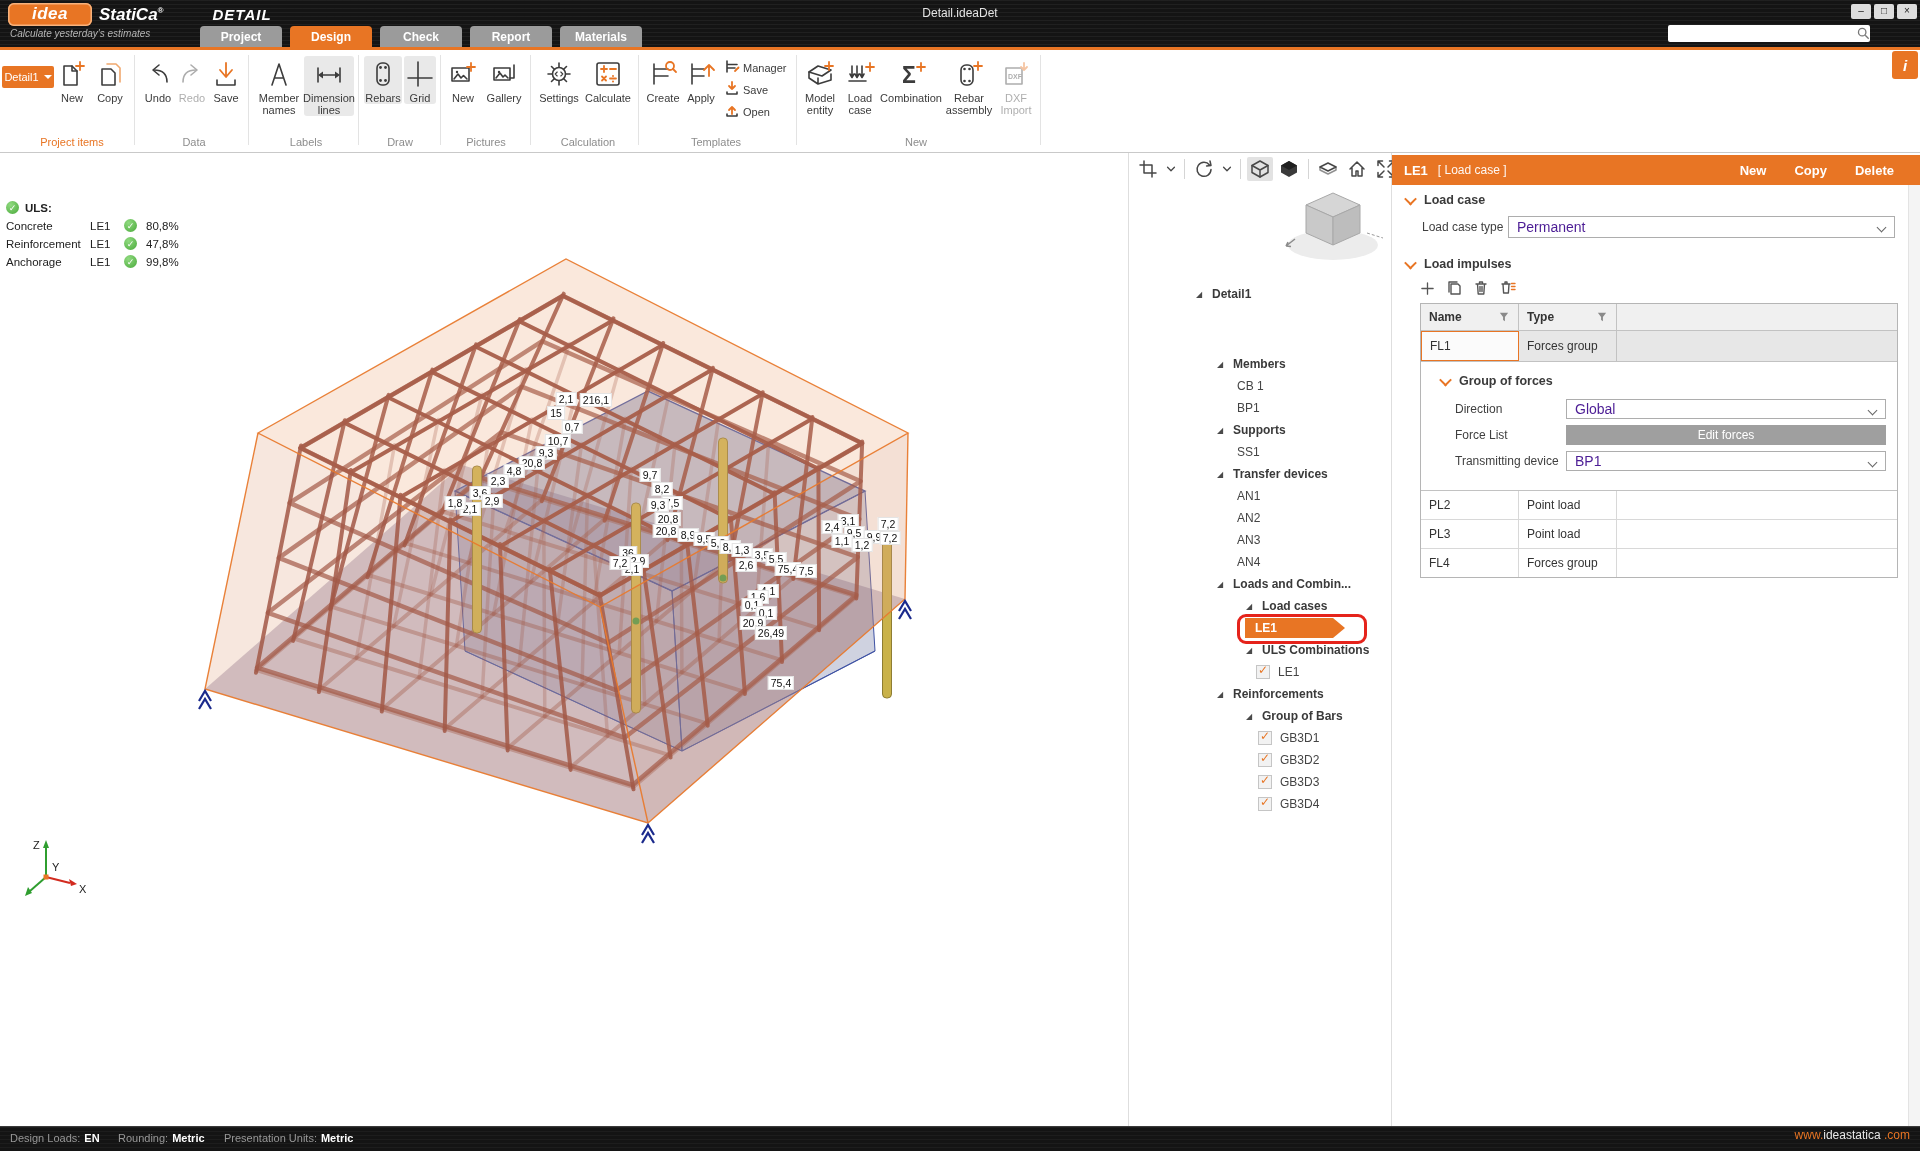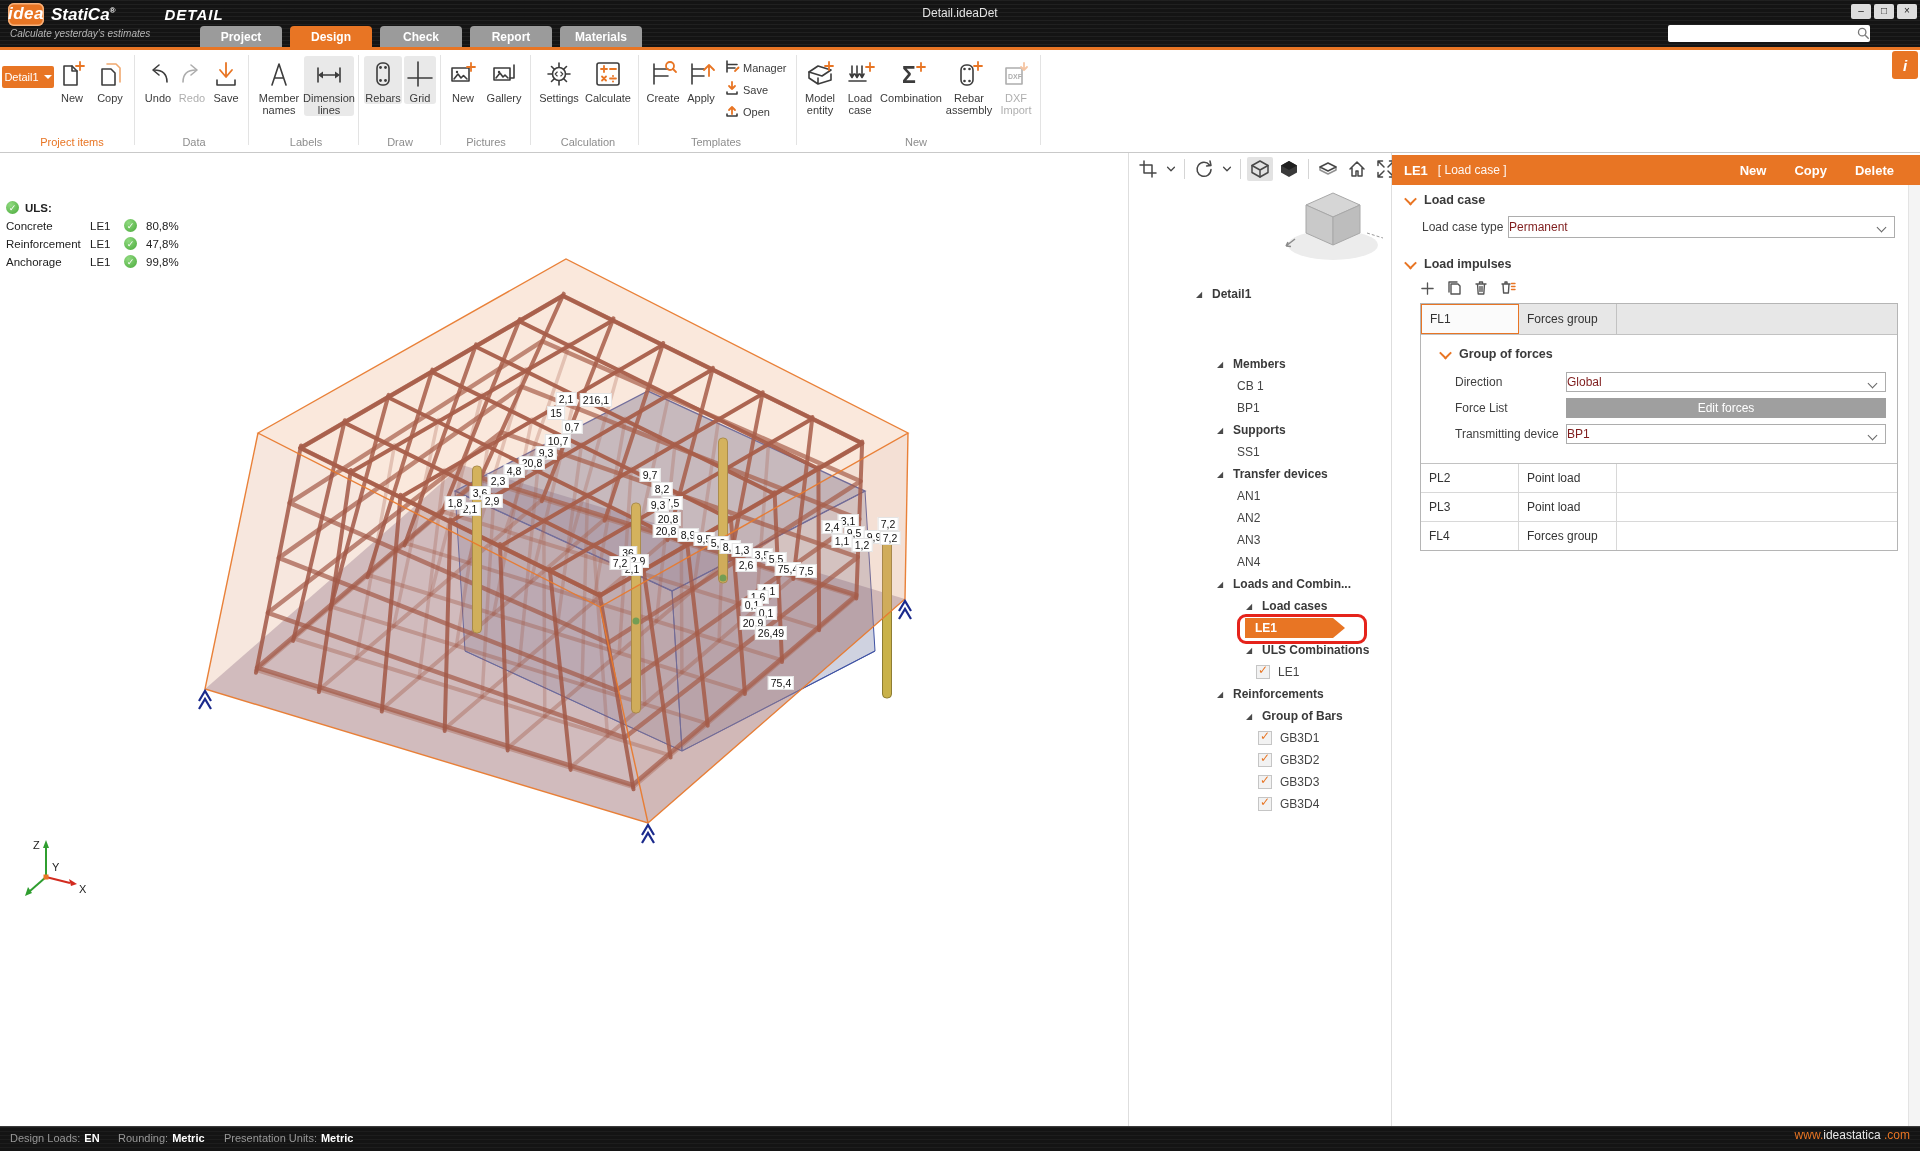--- a/index.html
+++ b/index.html
@@ -6,21 +6,21 @@
   body{width:1920px;height:1151px;overflow:hidden;font-family:"Liberation Sans","DejaVu Sans",sans-serif;}
   .app{position:relative;width:1920px;height:1151px;background:#fff;overflow:hidden;}
 
   
   .topzone{position:absolute;left:0;top:0;width:100%;height:50px;
     background:#141414;
     background-image:repeating-linear-gradient(180deg,rgba(255,255,255,.05) 0 1px,rgba(0,0,0,0) 1px 4px);}
   .accent{position:absolute;left:0;top:47px;width:100%;height:3px;background:#e87524;z-index:3;}
   .logo{position:absolute;left:8px;top:3px;display:flex;align-items:center;gap:7px;z-index:2;}
   .logo-mark{background:#e87524;color:#fff;font-weight:bold;font-style:italic;font-size:17px;
-    padding:1px 0 2px;border-radius:6px;box-shadow:inset 0 0 0 1.5px #f7b27c;letter-spacing:.5px;}
+    padding:1px 24px 2px;border-radius:6px;box-shadow:inset 0 0 0 1.5px #f7b27c;letter-spacing:.5px;}
   .logo-brand{color:#fff;font-style:italic;font-weight:bold;font-size:17px;}
   .logo-brand sup{font-size:8px;}
   .logo-product{color:#fff;font-style:italic;font-weight:bold;font-size:15px;letter-spacing:1px;margin-left:42px;}
   .tagline{position:absolute;left:10px;top:28px;color:#b5b5b5;font-style:italic;font-size:10px;z-index:2;}
   .doc-title{position:absolute;left:0;right:0;top:6px;text-align:center;color:#e3e3e3;font-size:12px;}
   .winbtn{position:absolute;top:4px;width:20px;height:15px;background:#dcdcdc;border-radius:2px;
     color:#222;font-size:10px;line-height:14px;text-align:center;cursor:default;}
   .search{position:absolute;left:1668px;top:25px;width:202px;height:17px;background:#fff;border-radius:2px;
     display:flex;align-items:center;z-index:4;}
   .search input{flex:1;border:0;outline:0;background:transparent;font-size:11px;padding:0 5px;height:100%;}
@@ -98,22 +98,22 @@
     display:flex;align-items:center;padding:0 12px;box-sizing:border-box;}
   .pname{font-weight:bold;font-size:13px;}
   .ptypelbl{font-size:12px;margin-left:10px;opacity:.95;}
   .pacts{margin-left:auto;display:flex;gap:28px;padding-right:14px;}
   .pact{font-weight:bold;font-size:13px;cursor:default;}
   .psec{position:absolute;display:flex;align-items:center;gap:9px;font-weight:bold;font-size:12.5px;color:#3a3a3a;}
   .ochev{width:7px;height:7px;border-left:2px solid #e87524;border-bottom:2px solid #e87524;
     transform:rotate(-45deg) translate(1px,-1px);flex:none;}
   .prow1{position:absolute;left:30px;top:62px;right:25px;height:24px;display:flex;align-items:center;}
   .plab{width:86px;font-size:12px;color:#3f3f3f;flex:none;}
-  .combo{flex:1;height:22px;border:1px solid #adadad;background:#fff;font-size:12px;display:flex;align-items:center;
-    padding:0 0;position:relative;color:#7f1d1d;box-sizing:border-box;}
+  .combo{flex:1;height:22px;border:1px solid #adadad;background:#fff;font-size:14px;display:flex;align-items:center;
+    padding:0 8px;position:relative;color:#4c1d95;box-sizing:border-box;}
   .combo::after{content:"";position:absolute;right:9px;top:7px;width:6px;height:6px;
     border-left:1.6px solid #666;border-bottom:1.6px solid #666;transform:rotate(-45deg);}
   .ptools{position:absolute;left:26px;top:126px;display:flex;gap:9px;align-items:center;}
   .ptool{width:18px;height:18px;display:flex;align-items:center;justify-content:center;}
   .ptool svg path{stroke:#555;fill:none;stroke-width:1.4;stroke-linecap:round;stroke-linejoin:round;}
   .ptool svg .o{stroke:#e87524;}
   .ptable{position:absolute;left:28px;top:150px;width:478px;border:1px solid #b5b5b5;background:#fff;box-sizing:border-box;}
   .pthead{display:flex;height:26px;background:#f0f0f0;border-bottom:1px solid #c2c2c2;font-weight:bold;}
   .pth{display:flex;align-items:center;padding:0 8px;box-sizing:border-box;}
   .w1{width:98px;border-right:1px solid #c2c2c2;}
@@ -872,20 +872,35 @@
           </span>
         <span class="ptool">
             <svg width="16" height="16" viewBox="0 0 16 16">
               <path d="M2 4h8M5 4V2h2v2M3 4l.6 9h4.8L9 4"></path>
               <path class="o" d="M11.5 3.5h3.5M11.5 6.5h3.5M11.5 9.5h3.5"></path>
             </svg>
           </span>
       </div>
 
       <div class="ptable">
+        <div class="pthead">
+          <span class="pth w1">
+            <span>Name</span>
+            <svg class="funnel" width="12" height="12" viewBox="0 0 13 13">
+                <path d="M2 2h9l-3.5 4.5V11l-2-1.2V6.5z" fill="#8a8a8a"></path>
+              </svg>
+          </span>
+          <span class="pth w2">
+            <span>Type</span>
+            <svg class="funnel" width="12" height="12" viewBox="0 0 13 13">
+                <path d="M2 2h9l-3.5 4.5V11l-2-1.2V6.5z" fill="#8a8a8a"></path>
+              </svg>
+          </span>
+          <span class="pth w3"></span>
+        </div>
         <div class="pselrow">
           <span class="psel1">FL1</span>
           <span class="psel2">Forces group</span>
           <span class="w3"></span>
         </div>
         <div class="gof">
           <div class="gof-title">
             <span class="ochev"></span>
             <span>Group of forces</span>
           </div>

